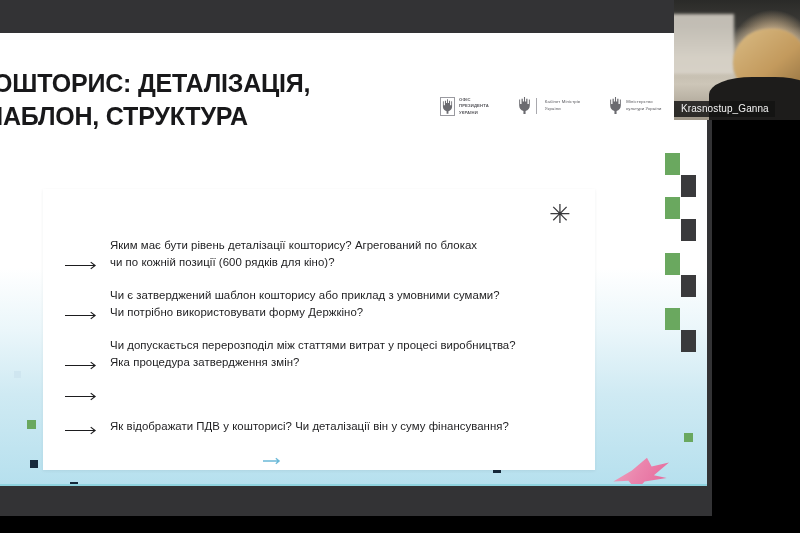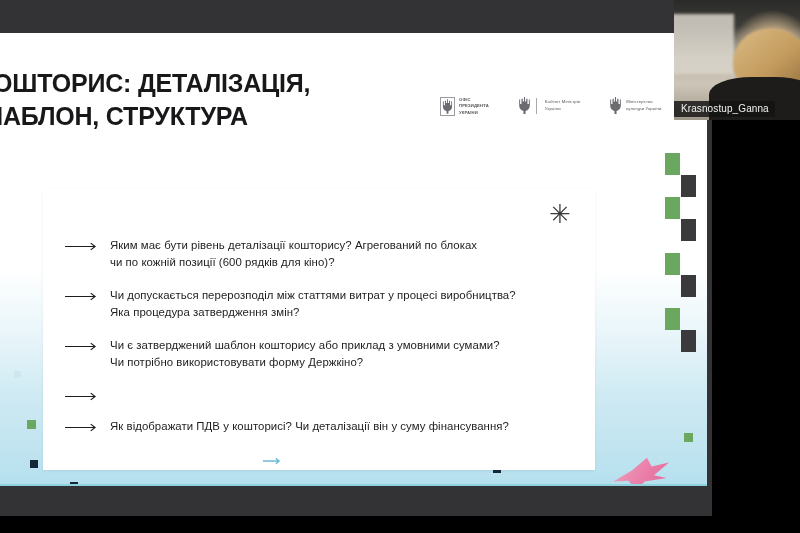--- a/index.html
+++ b/index.html
@@ -102,21 +102,21 @@
   }
 
   .q-list {
     position: absolute;
     left: 22px; top: 48px;
     right: 18px;
     display: flex;
     flex-direction: column;
     gap: 17px;
   }
-  .q-item { display: flex; align-items: flex-start; gap: 12px; }
+  .q-item { display: flex; align-items: flex-end; gap: 12px; }
   .q-arrow {
     flex: 0 0 auto;
     margin-top: 5px;
     width: 33px; height: 9px;
     color: #1d1d1f;
   }
   .q-arrow svg { display: block; width: 100%; height: 100%; }
   .q-text {
     font-size: 11.4px;
     line-height: 1.45;
@@ -314,32 +314,32 @@
           <span class="q-text">Яким має бути рівень деталізації кошторису? Агрегований по блоках
 чи по кожній позиції (600 рядків для кіно)?</span>
         </div>
 
         <div class="q-item">
           <span class="q-arrow">
             <svg viewBox="0 0 34 9">
                 <path fill="none" stroke="currentColor" stroke-width="1.2" d="M0 4.5h31M26.5 1 31 4.5 26.5 8"></path>
               </svg>
           </span>
+          <span class="q-text">Чи є затверджений шаблон кошторису або приклад з умовними сумами?
+Чи потрібно використовувати форму Держкіно?</span>
+        </div>
+
+        <div class="q-item">
+          <span class="q-arrow">
+            <svg viewBox="0 0 34 9">
+                <path fill="none" stroke="currentColor" stroke-width="1.2" d="M0 4.5h31M26.5 1 31 4.5 26.5 8"></path>
+              </svg>
+          </span>
           <span class="q-text">Чи допускається перерозподіл між статтями витрат у процесі виробництва?
 Яка процедура затвердження змін?</span>
-        </div>
-
-        <div class="q-item">
-          <span class="q-arrow">
-            <svg viewBox="0 0 34 9">
-                <path fill="none" stroke="currentColor" stroke-width="1.2" d="M0 4.5h31M26.5 1 31 4.5 26.5 8"></path>
-              </svg>
-          </span>
-          <span class="q-text">Чи є затверджений шаблон кошторису або приклад з умовними сумами?
-Чи потрібно використовувати форму Держкіно?</span>
         </div>
 
         <div class="q-item">
           <span class="q-arrow">
             <svg viewBox="0 0 34 9">
                 <path fill="none" stroke="currentColor" stroke-width="1.2" d="M0 4.5h31M26.5 1 31 4.5 26.5 8"></path>
               </svg>
           </span>
         </div>
 

